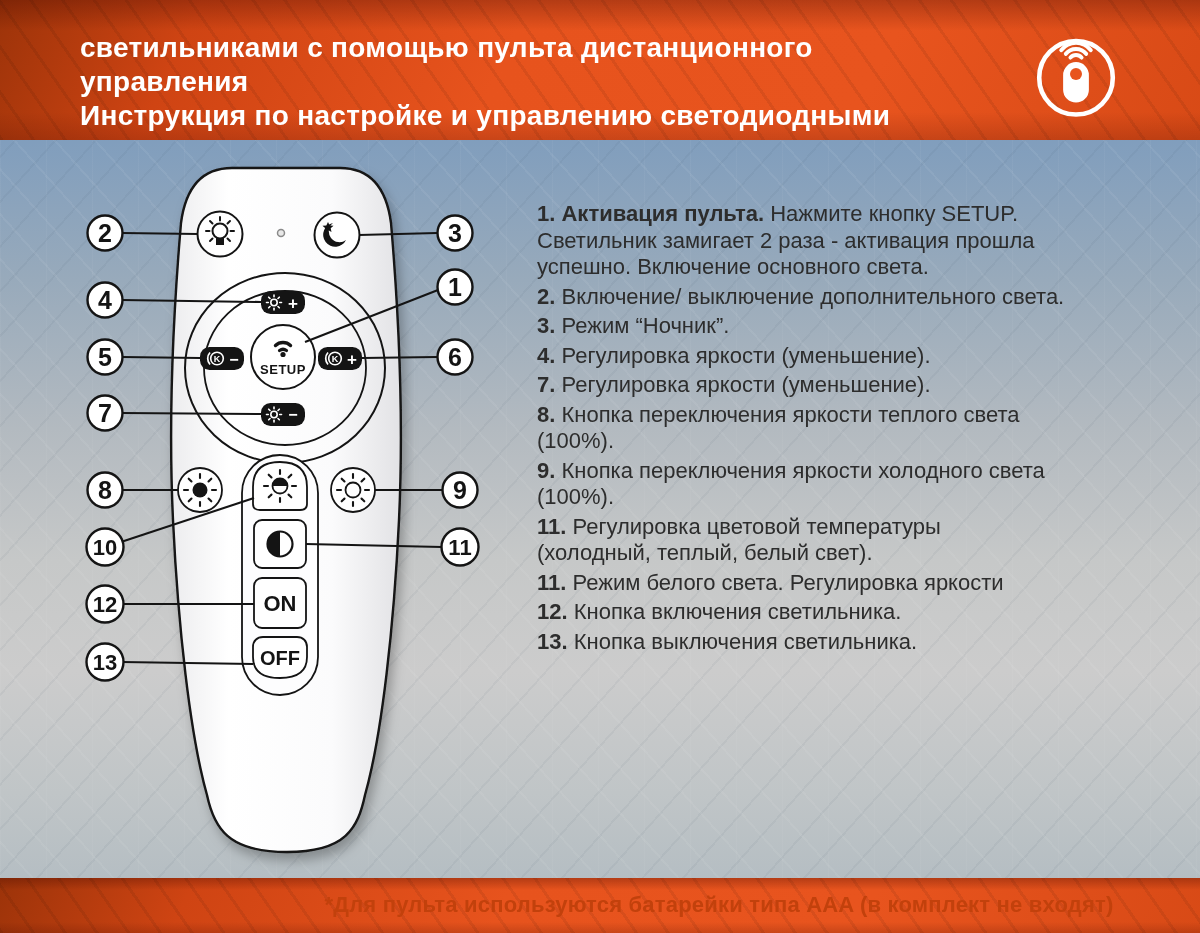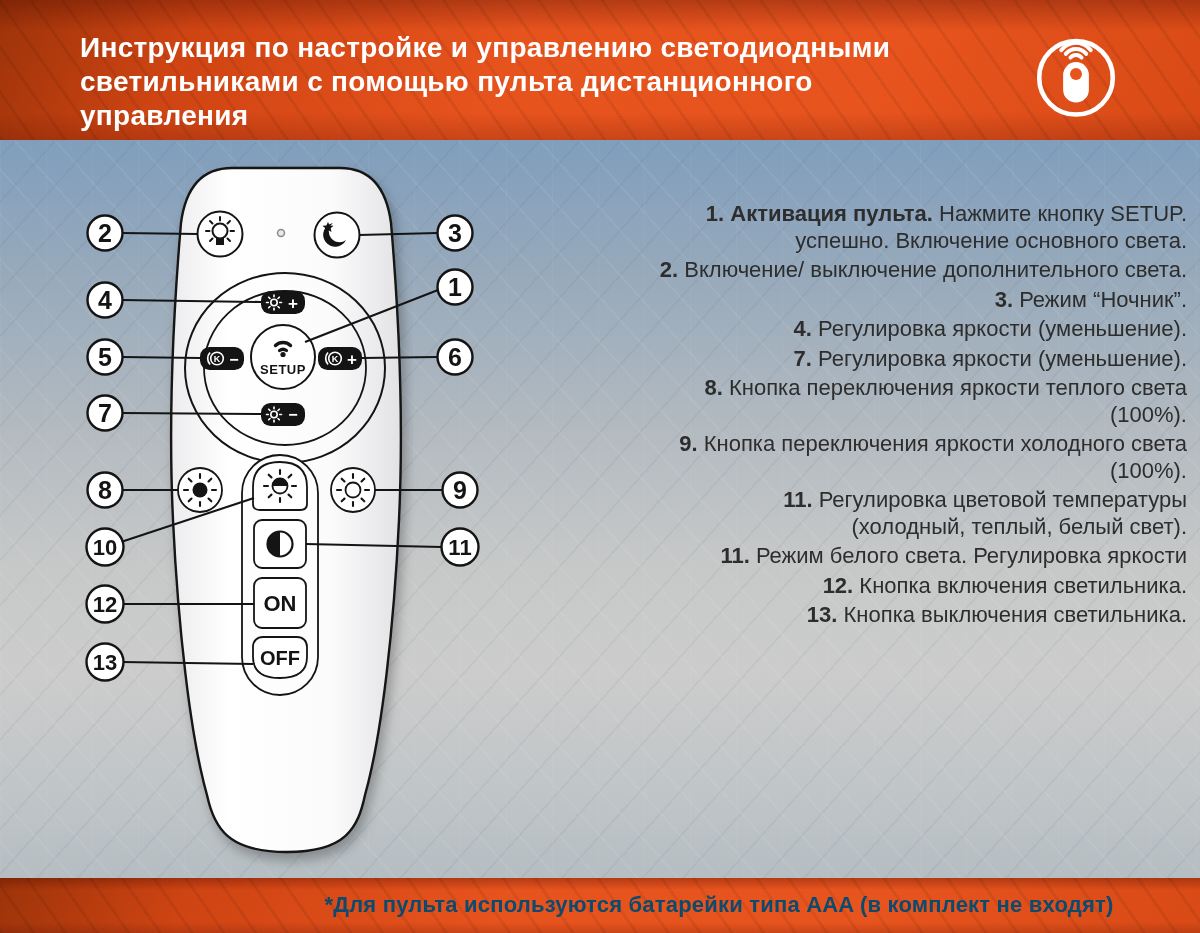--- a/index.html
+++ b/index.html
@@ -25,42 +25,42 @@
       linear-gradient(180deg,rgba(60,5,0,.30),rgba(60,5,0,0) 22%,rgba(60,5,0,0) 80%,rgba(60,5,0,.18));}
   .header-band{top:0;height:140px;}
   .footer-band{top:878px;height:55px;}
 
   .page-title{position:absolute;left:80px;top:31px;color:#ffffff;font-weight:bold;
     font-size:28px;line-height:34px;letter-spacing:.3px;width:900px;}
 
   .header-icon{position:absolute;left:1030px;top:27px;width:92px;height:96px;}
 
   .footer-note{position:absolute;left:0;top:892px;width:1200px;padding-left:238px;
-    box-sizing:border-box;text-align:center;color:#0c4a6e;font-weight:bold;
+    box-sizing:border-box;text-align:center;color:#c2410c;font-weight:bold;
     font-size:22px;letter-spacing:.2px;}
 
   
   .instructions{position:absolute;left:537px;top:201px;width:650px;color:#2d2d2d;
     font-size:22px;line-height:26.5px;}
-  .instructions .item{margin-bottom:3px;text-align:right;}
+  .instructions .item{margin-bottom:3px;}
   .instructions .b{font-weight:bold;}
   .instructions .cont{display:block;}
 
   
   .remote-svg{position:absolute;left:0;top:145px;}
 </style>
 </head>
 <body>
 
 <div class="page-bg"></div>
 
 <div class="band header-band"></div>
 <div class="page-title">
+  <div>светильниками с помощью пульта дистанционного управления</div>
   <div>Инструкция по настройке и управлению светодиодными</div>
-  <div>светильниками с помощью пульта дистанционного управления</div>
 </div>
 <svg class="header-icon" viewBox="0 0 100 100">
   <circle cx="50" cy="53" r="40" fill="none" stroke="#ffffff" stroke-width="5"></circle>
   <path d="M44,31 A8,8 0 0 1 56,31" fill="none" stroke="#ffffff" stroke-width="4.4" stroke-linecap="round"></path>
   <path d="M39,27 A14,14 0 0 1 61,27" fill="none" stroke="#ffffff" stroke-width="4.4" stroke-linecap="round"></path>
   <path d="M34,23 A20,20 0 0 1 66,23" fill="none" stroke="#ffffff" stroke-width="4.4" stroke-linecap="round"></path>
   <rect x="36" y="36" width="28" height="44" rx="14" fill="#ffffff"></rect>
   <circle cx="50" cy="49" r="6.5" fill="#e8541e"></circle>
 </svg>
 
@@ -299,20 +299,21 @@
         <text x="105" y="525" font-size="22">13</text>
       </g>
   </g>
 </svg>
 
 <div class="instructions">
   <div class="item">
     <span class="b">1.</span>
     <span class="b">Активация пульта.</span>
     <span>Нажмите кнопку SETUP.</span>
+    <span class="cont">Светильник замигает 2 раза - активация прошла</span>
     <span class="cont">успешно. Включение основного света.</span>
   </div>
   <div class="item">
     <span class="b">2.</span>
     <span>Включение/ выключение дополнительного света.</span>
   </div>
   <div class="item">
     <span class="b">3.</span>
     <span>Режим “Ночник”.</span>
   </div>

